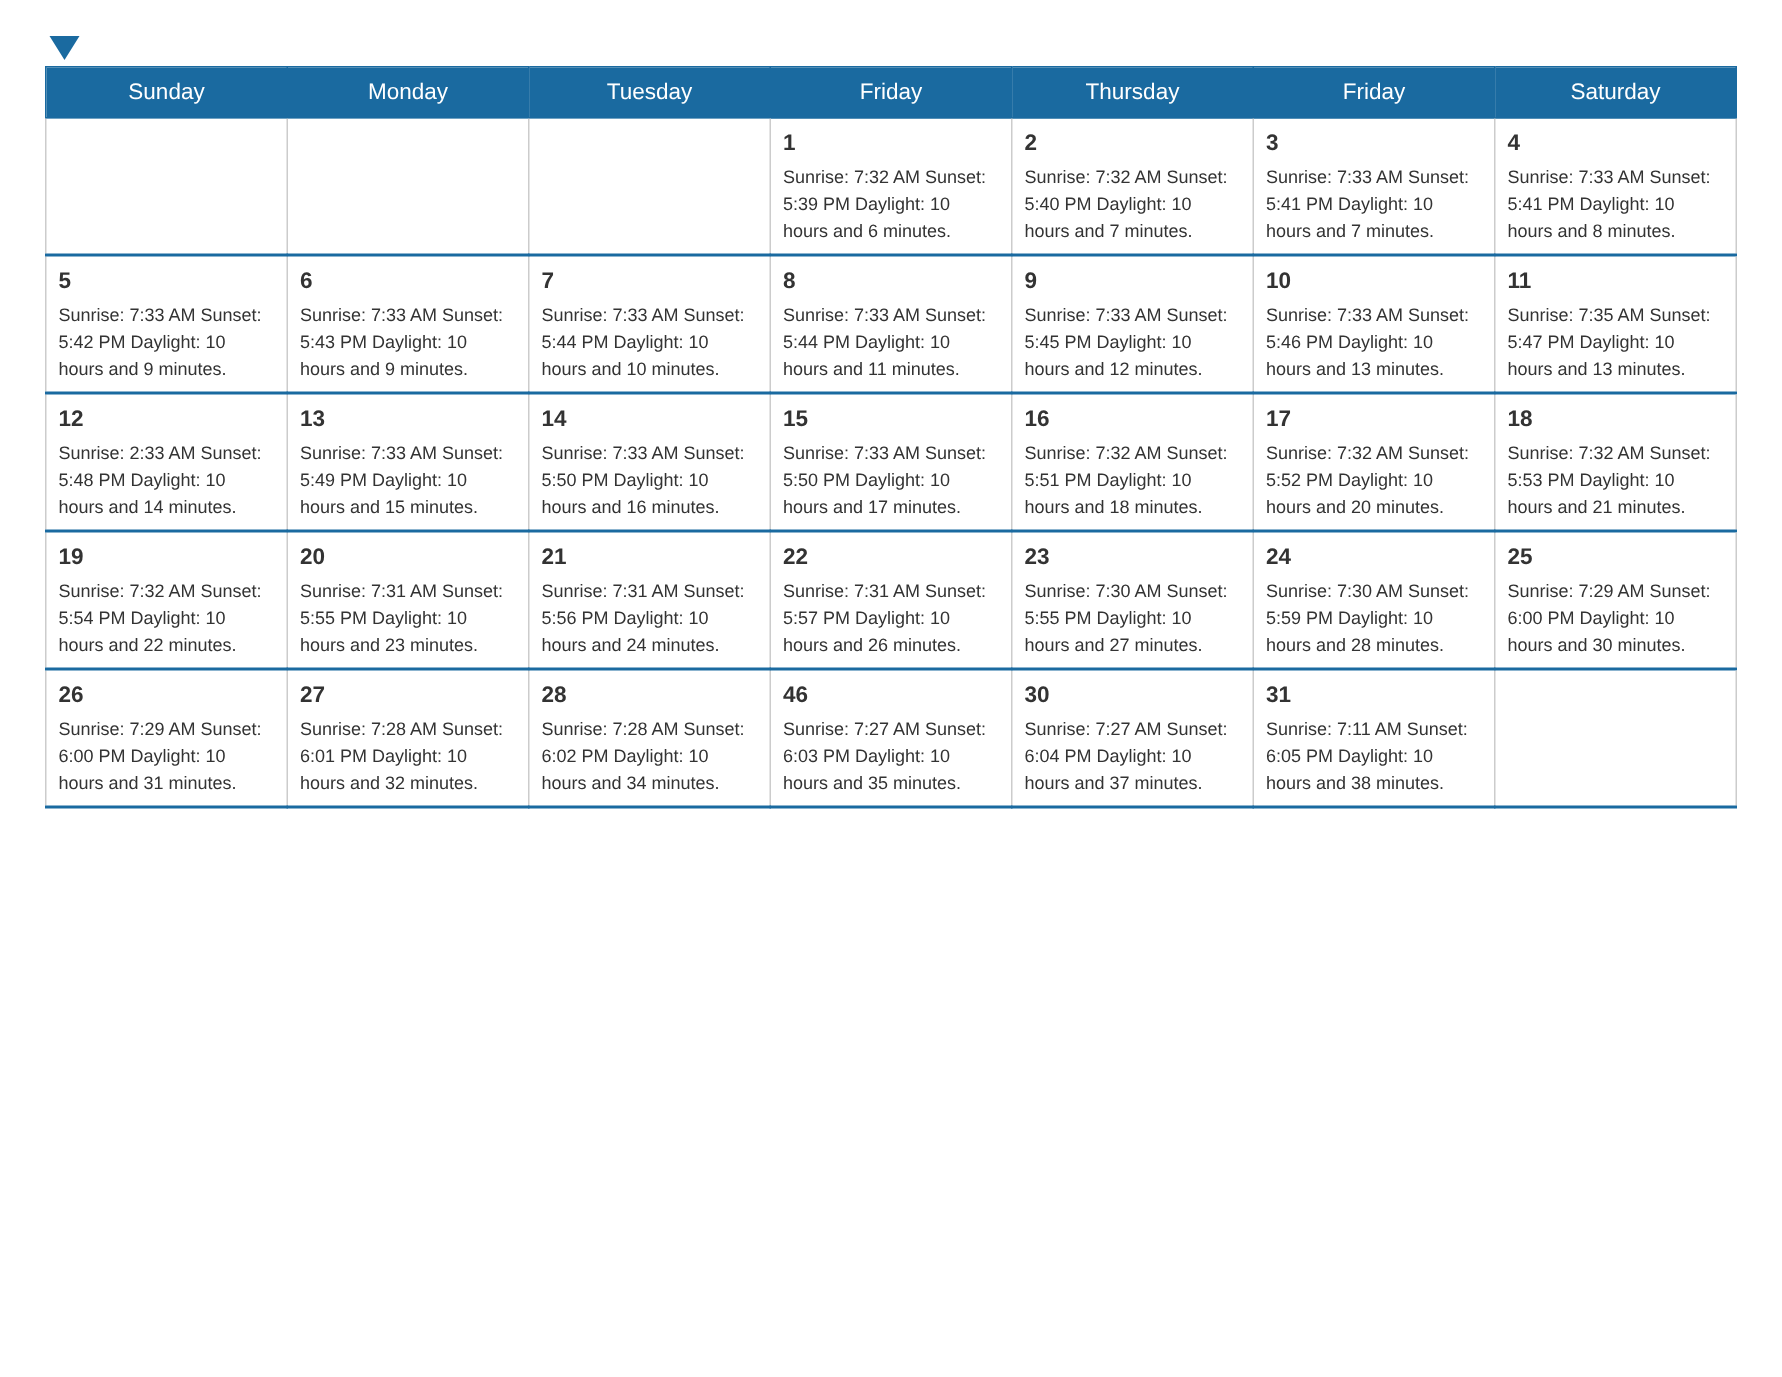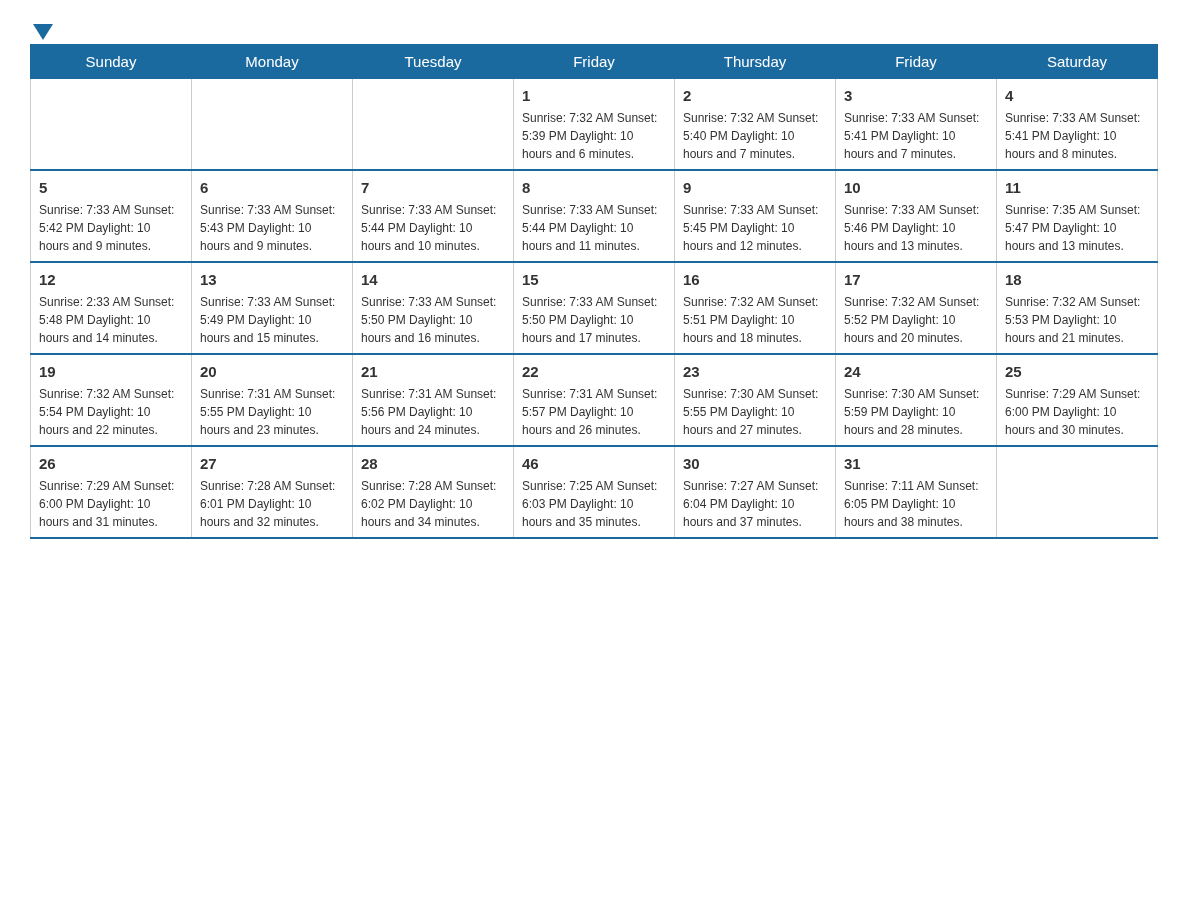--- a/index.html
+++ b/index.html
@@ -314,21 +314,21 @@
 Daylight: 10 hours and 32 minutes.</div>
         </td>
         <td>
           <span class="day-number">28</span>
           <div class="day-info">Sunrise: 7:28 AM
 Sunset: 6:02 PM
 Daylight: 10 hours and 34 minutes.</div>
         </td>
         <td>
           <span class="day-number">46</span>
-          <div class="day-info">Sunrise: 7:25 AM
+          <div class="day-info">Sunrise: 7:27 AM
 Sunset: 6:03 PM
 Daylight: 10 hours and 35 minutes.</div>
         </td>
         <td>
           <span class="day-number">30</span>
           <div class="day-info">Sunrise: 7:27 AM
 Sunset: 6:04 PM
 Daylight: 10 hours and 37 minutes.</div>
         </td>
         <td>

